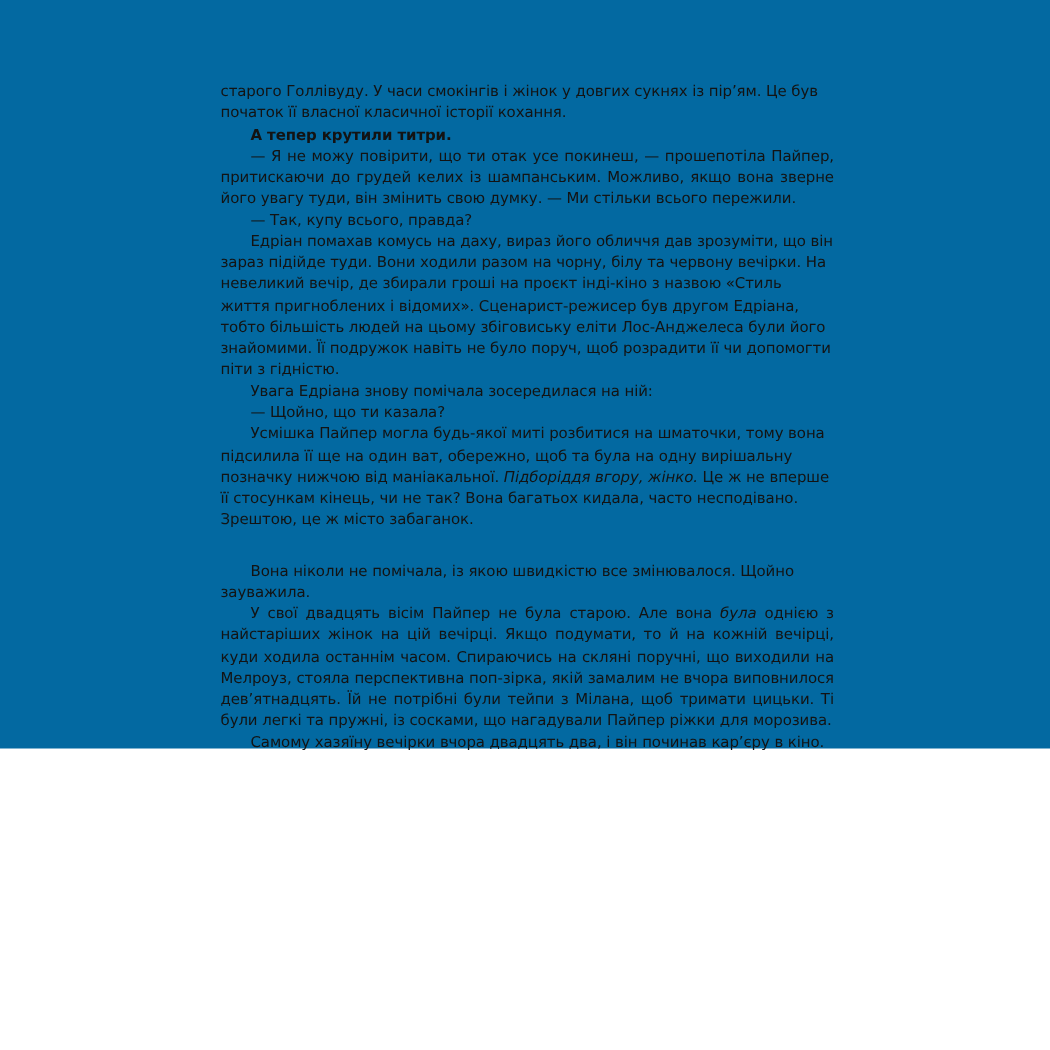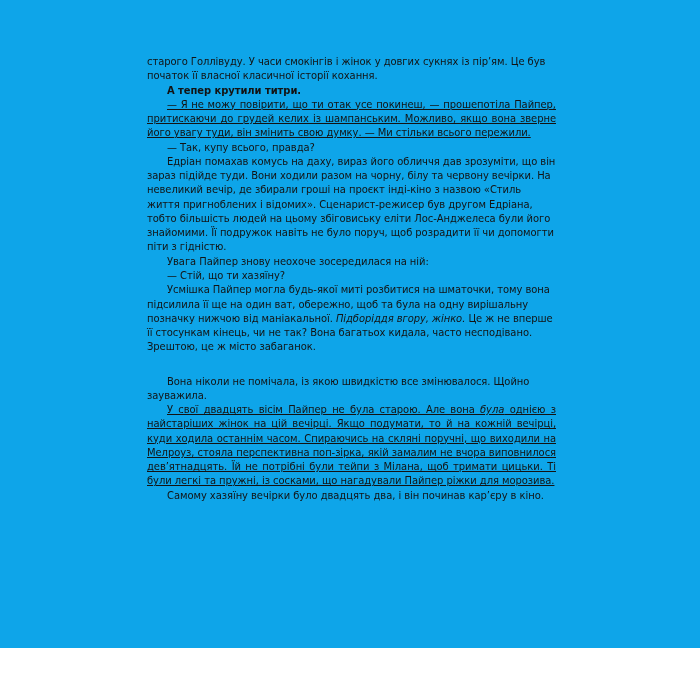--- a/index.html
+++ b/index.html
@@ -11,22 +11,22 @@
   body {
     width: 700px;
     height: 700px;
     overflow: hidden;
     font-family: "DejaVu Sans", "Liberation Sans", sans-serif;
   }
 
   #page {
     position: relative;
     width: 700px;
-    height: 648px;
-    background: #0ea5e9;
+    height: 499px;
+    background: #0369a1;
     box-sizing: border-box;
   }
 
   #text-column {
     position: absolute;
     left: 147px;
     top: 55px;
     width: 409px;
   }
 
@@ -35,36 +35,36 @@
     padding: 0;
     color: #131313;
     font-size: 13.4px;
     line-height: 19.2px;
     letter-spacing: -0.05px;
     word-spacing: 0px;
     -webkit-font-smoothing: antialiased;
   }
 
   .para.left      { text-align: left; }
-  .para.justify   { text-align: justify; text-align-last: left; text-decoration: underline; }
+  .para.justify   { text-align: justify; text-align-last: left; }
   .para.indent    { text-indent: 20px; }
   .para.noindent  { text-indent: 0; }
 
   .ital { font-style: italic; }
 </style>
 </head>
 <body>
 
 <div id="page">
   <div id="text-column">
       <p class="para left noindent" style="font-size: 9.96px; line-height: 14.27px;"><span>старого Голлівуду. У часи смокінгів і жінок у довгих сукнях із пір’ям. Це був початок її власної класичної історії кохання.</span></p>
       <p class="para left indent" style="font-size: 9.96px; line-height: 14.27px; font-weight: bold;"><span>А тепер крутили титри.</span></p>
       <p class="para justify indent" style="font-size: 9.96px; line-height: 14.27px;"><span>— Я не можу повірити, що ти отак усе покинеш, — прошепотіла Пайпер, притискаючи до грудей келих із шампанським. Можливо, якщо вона зверне його увагу туди, він змінить свою думку. — Ми стільки всього пережили.</span></p>
       <p class="para left indent" style="font-size: 9.96px; line-height: 14.27px;"><span>— Так, купу всього, правда?</span></p>
       <p class="para left indent" style="font-size: 9.96px; line-height: 14.27px;"><span>Едріан помахав комусь на даху, вираз його обличчя дав зрозуміти, що він зараз підійде туди. Вони ходили разом на чорну, білу та червону вечірки. На невеликий вечір, де збирали гроші на проєкт інді-кіно з назвою «Стиль життя пригноблених і відомих». Сценарист-режисер був другом Едріана, тобто більшість людей на цьому збіговиську еліти Лос-Анджелеса були його знайомими. Її подружок навіть не було поруч, щоб розрадити її чи допомогти піти з гідністю.</span></p>
-      <p class="para left indent" style="font-size: 9.96px; line-height: 14.27px;"><span>Увага Пайпер знову неохоче зосередилася на ній:</span></p>
-      <p class="para left indent" style="font-size: 9.96px; line-height: 14.27px;"><span>— Стій, що ти хазяїну?</span></p>
+      <p class="para left indent" style="font-size: 9.96px; line-height: 14.27px;"><span>Увага Едріана знову помічала зосередилася на ній:</span></p>
+      <p class="para left indent" style="font-size: 9.96px; line-height: 14.27px;"><span>— Щойно, що ти казала?</span></p>
       <p class="para left indent" style="font-size: 9.96px; line-height: 14.27px;"><span>Усмішка Пайпер могла будь-якої миті розбитися на шматочки, тому вона підсилила її ще на один ват, обережно, щоб та була на одну вирішальну позначку нижчою від маніакальної. </span><span class="ital">Підборіддя вгору, жінко.</span><span> Це ж не вперше її стосункам кінець, чи не так? Вона багатьох кидала, часто несподівано. Зрештою, це ж місто забаганок.</span></p>
       <p class="para left indent" style="font-size: 9.96px; line-height: 14.27px; margin-top: 20px;"><span>Вона ніколи не помічала, із якою швидкістю все змінювалося. Щойно зауважила.</span></p>
       <p class="para justify indent" style="font-size: 9.96px; line-height: 14.27px;"><span>У свої двадцять вісім Пайпер не була старою. Але вона </span><span class="ital">була</span><span> однією з найстаріших жінок на цій вечірці. Якщо подумати, то й на кожній вечірці, куди ходила останнім часом. Спираючись на скляні поручні, що виходили на Мелроуз, стояла перспективна поп-зірка, якій замалим не вчора виповнилося дев’ятнадцять. Їй не потрібні були тейпи з Мілана, щоб тримати цицьки. Ті були легкі та пружні, із сосками, що нагадували Пайпер ріжки для морозива.</span></p>
-      <p class="para left indent" style="font-size: 9.96px; line-height: 14.27px;"><span>Самому хазяїну вечірки було двадцять два, і він починав кар’єру в кіно.</span></p>
+      <p class="para left indent" style="font-size: 9.96px; line-height: 14.27px;"><span>Самому хазяїну вечірки вчора двадцять два, і він починав кар’єру в кіно.</span></p>
     </div>
 </div>
 
 </body></html>

